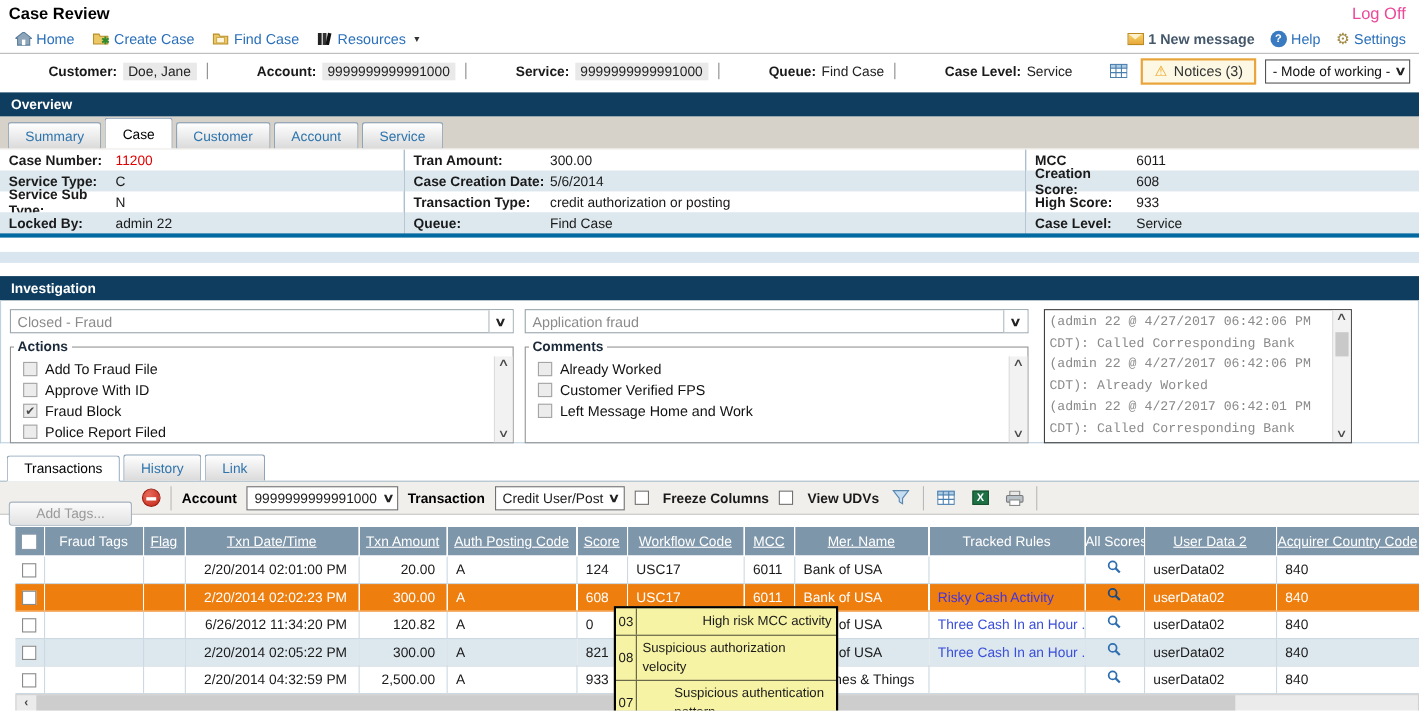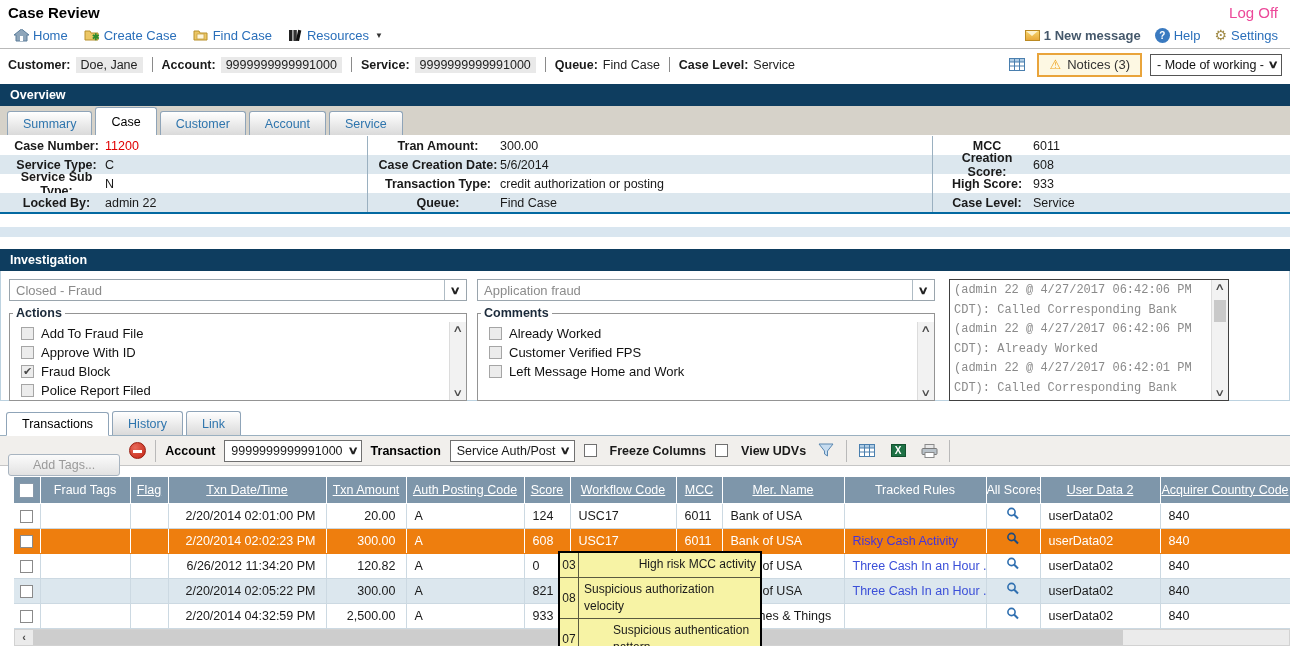--- a/index.html
+++ b/index.html
@@ -24,21 +24,21 @@
     font-size:10px; font-weight:bold; display:flex; align-items:center; justify-content:center; }
   .gear { font-size:14px; color:#a08a45; line-height:1; }
   .caret { font-size:8px; color:#333; margin-left:2px; }
   .envelope { width:15px; height:11px; background:linear-gradient(#f6d36b,#e8a93a);
     border:1px solid #bb8a22; position:relative; }
   .envelope:before { content:""; position:absolute; left:0; top:0; border-left:6.5px solid transparent;
     border-right:6.5px solid transparent; border-top:5px solid #fdf2cd; }
 
   
   .contextbar { height:31px; display:flex; align-items:center; padding:0 8px; }
-  .cfield { display:flex; align-items:center; }
+  .cfield { display:flex; align-items:center;margin-left:36px; }
   .clabel { font-weight:bold; margin-right:5px; }
   .cval { color:#222; }
   .cval.boxed { background:#e9e9e9; padding:1px 5px; }
   .vsep { width:1px; height:15px; background:#8a8a8a; margin:0 9px; }
   .ctx-right { margin-left:auto; display:flex; align-items:center; gap:8px; }
   .gridbtn { width:24px; height:20px; display:flex; align-items:center; justify-content:center; cursor:pointer; }
   .notices { display:flex; align-items:center; gap:6px; border:2px solid #e9a43b;
     background:#fdf8e3; padding:2px 10px; height:24px; font-size:13px; color:#333; cursor:pointer; }
   .warn { color:#efa31f; font-size:13px; }
   .mode-select { width:132px; height:22px; border:1px solid #555; background:#fff;
@@ -53,21 +53,21 @@
 
   
   .tabstrip { height:30px; background:#d6d2c9; display:flex; align-items:flex-end;
     padding-left:7px; border-bottom:1px solid #fff; }
   .tab { height:24px; padding:0 15px; display:flex; align-items:center; margin-right:3px;
     border:1px solid #8fa4b8; border-bottom:none; border-radius:3px 3px 0 0;
     background:linear-gradient(#ffffff,#dadada); color:#2f75ad; cursor:pointer; white-space:nowrap; }
   .tab.active { background:#fff; color:#000; height:28px; }
 
   
-  .details { display:flex; border-bottom:2px solid #0369a1;text-align:center; }
+  .details { display:flex; border-bottom:4px solid #0369a1; }
   .dgroup { display:flex; flex-direction:column; }
   .dgroup.g1 { width:368px; border-right:1px solid #9ab0c0; }
   .dgroup.g2 { width:565px; border-right:1px solid #9ab0c0; }
   .dgroup.g3 { width:357px; }
   .drow { height:19px; display:flex; align-items:center; padding-left:8px; }
   .drow:nth-child(even) { background:#dce7ee; }
   .dlabel { font-weight:bold; flex-shrink:0; }
   .g1 .dlabel { width:97px; } .g2 .dlabel { width:124px; } .g3 .dlabel { width:92px; }
   .dval.red { color:#e00000; }
 
@@ -426,21 +426,21 @@
     <span class="btn-disabled">Add Tags...</span>
     <span class="block-ic"></span>
     <span class="tsep"></span>
     <span class="tb-label">Account</span>
     <span class="tb-select">
       <span class="sel-txt">9999999999991000</span>
       <span class="chev">∨</span>
     </span>
     <span class="tb-label">Transaction</span>
     <span class="tb-select">
-      <span class="sel-txt">Service Auth/Post</span>
+      <span class="sel-txt">Credit User/Post</span>
       <span class="chev">∨</span>
     </span>
     <span class="tb-check">
       <span class="cbx"></span>
       <span class="lbl">Freeze Columns</span>
     </span>
     <span class="tb-check">
       <span class="cbx"></span>
       <span class="lbl">View UDVs</span>
     </span>

